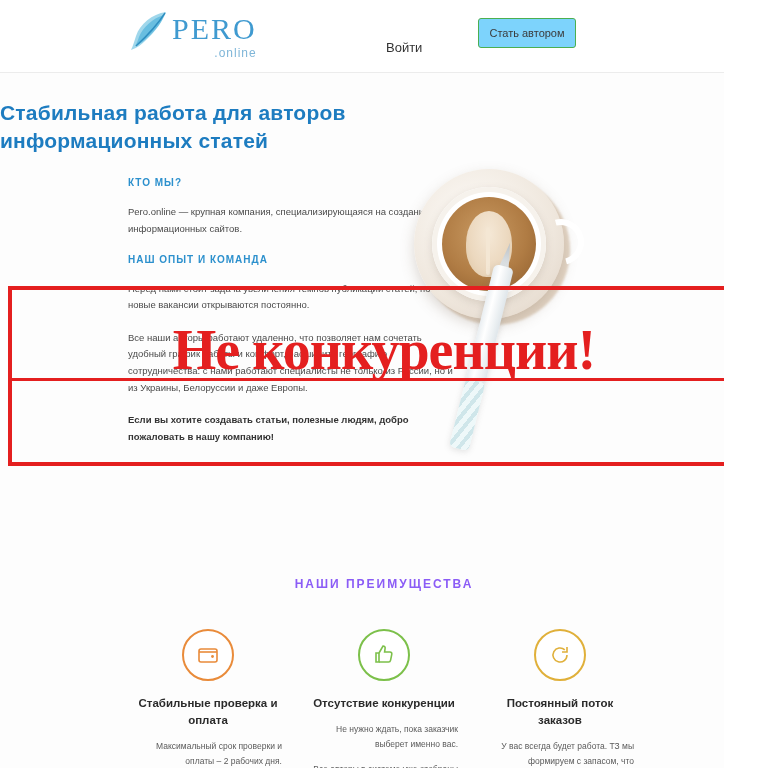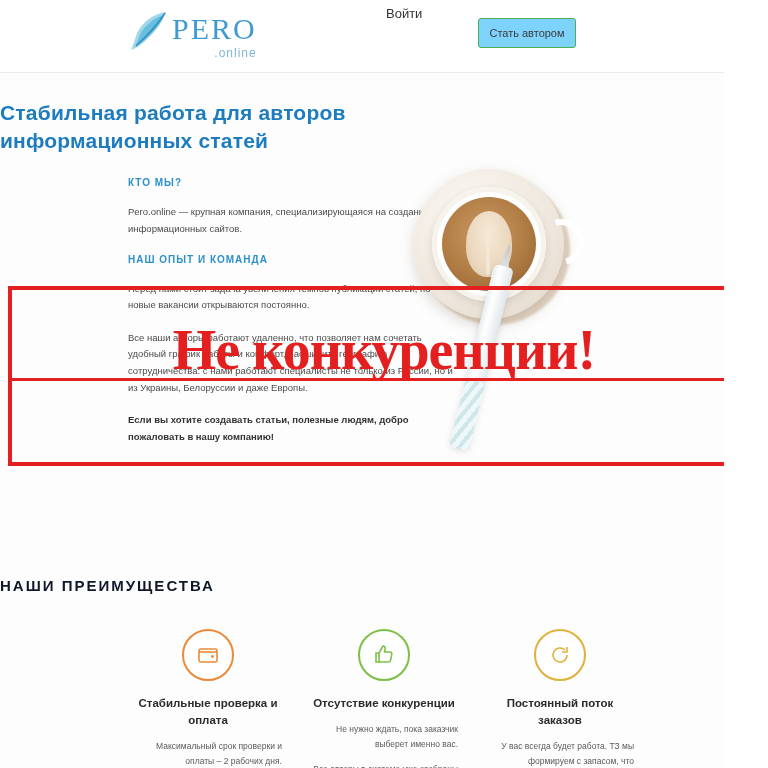--- a/index.html
+++ b/index.html
@@ -60,21 +60,21 @@
   .logo-sub {
     font-size: 12px;
     color: #7fb6d8;
     letter-spacing: 1px;
     text-align: right;
     margin-top: 2px;
   }
   .nav-login {
     position: absolute;
     left: 386px;
-    top: 6px;
+    top: 40px;
     font-size: 13px;
     color: #333333;
     cursor: pointer;
   }
   .btn-author {
     position: absolute;
     left: 478px;
     top: 18px;
     width: 96px;
     height: 28px;
@@ -247,23 +247,23 @@
     background: repeating-linear-gradient(115deg, #cfe6ea 0px, #cfe6ea 4px, #eef8f9 4px, #eef8f9 9px);
     box-shadow: 0 2px 6px rgba(120,120,120,0.2);
   }
 
   
   .adv-title {
     position: absolute;
     top: 400px;
     left: 0;
     width: 768px;
-    text-align: left;
-    color: #0f172a;
-    font-size: 15px;
+    text-align: center;
+    color: #8b5cf6;
+    font-size: 12px;
     letter-spacing: 2px;
     font-weight: bold;
   }
 
   
   .features {
     position: absolute;
     top: 452px;
     left: 120px;
     width: 528px;

